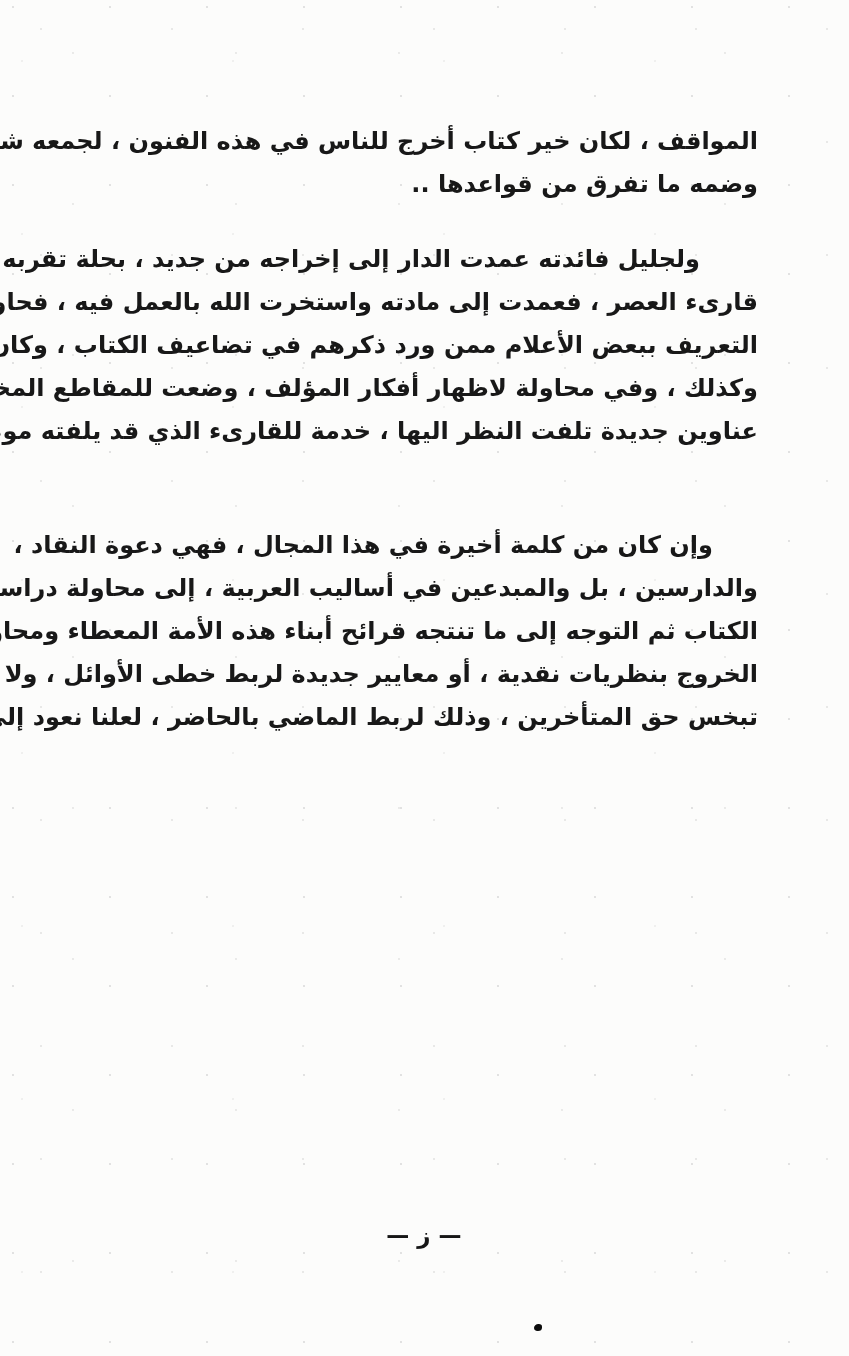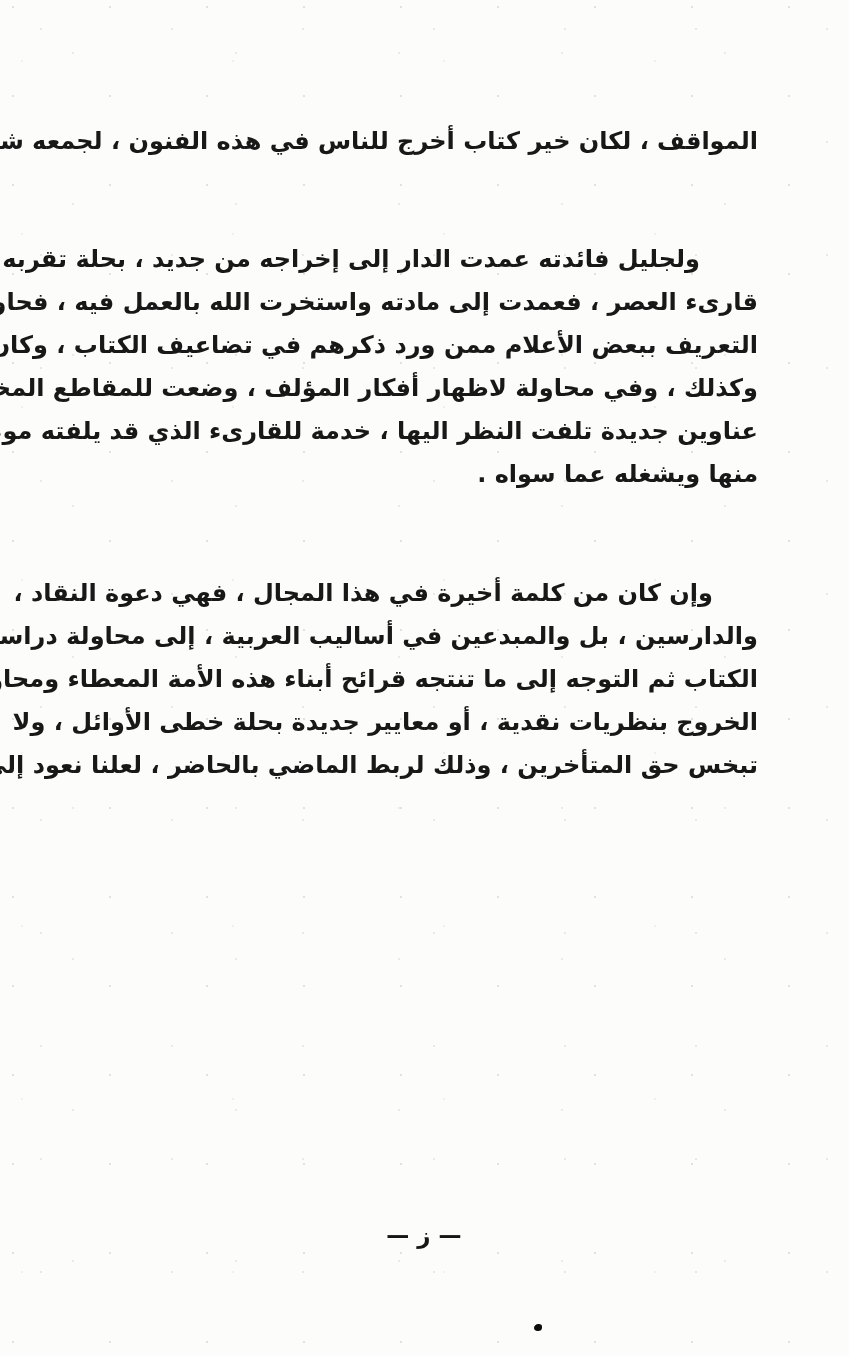--- a/index.html
+++ b/index.html
@@ -35,21 +35,21 @@
     font-weight: bold;
   }
   .para {
     position: absolute;
     right: 0;
     left: 0;
     width: 100%;
   }
   .para-1 { top: 120px; }
   .para-2 { top: 238px; }
-  .para-3 { top: 572px; }
+  .para-3 { top: 524px; }
   p.line {
     margin: 0;
     height: 43px;
     line-height: 43px;
     text-align: justify;
     text-align-last: justify;
     white-space: nowrap;
   }
   p.line.last {
     text-align-last: right;
@@ -78,36 +78,36 @@
   }
 </style>
 </head>
 <body>
 
 <div class="page">
   <main class="text-block" lang="ar" dir="rtl">
 
     <section class="para para-1">
       <p class="line full">المواقف ، لكان خير كتاب أخرج للناس في هذه الفنون ، لجمعه شتاتها ،</p>
+      <p class="line last">وضمه ما تفرق من قواعدها ..</p>
     </section>
 
     <section class="para para-2">
       <p class="line full indent-lg">ولجليل فائدته عمدت الدار إلى إخراجه من جديد ، بحلة تقربه من</p>
       <p class="line full">قارىء العصر ، فعمدت إلى مادته واستخرت الله بالعمل فيه ، فحاولت</p>
       <p class="line full">التعريف ببعض الأعلام ممن ورد ذكرهم في تضاعيف الكتاب ، وكان</p>
       <p class="line full">وكذلك ، وفي محاولة لاظهار أفكار المؤلف ، وضعت للمقاطع المختلفة</p>
       <p class="line full">عناوين جديدة تلفت النظر اليها ، خدمة للقارىء الذي قد يلفته موضوع</p>
-      <p class="line last">منها ويشغله عما سواه .</p>
     </section>
 
     <section class="para para-3">
       <p class="line full indent-md">وإن كان من كلمة أخيرة في هذا المجال ، فهي دعوة النقاد ،</p>
       <p class="line full">والدارسين ، بل والمبدعين في أساليب العربية ، إلى محاولة دراسة هذا</p>
       <p class="line full">الكتاب ثم التوجه إلى ما تنتجه قرائح أبناء هذه الأمة المعطاء ومحاولة</p>
-      <p class="line full">الخروج بنظريات نقدية ، أو معايير جديدة بحلة خطى الأوائل ، ولا</p>
+      <p class="line full">الخروج بنظريات نقدية ، أو معايير جديدة لربط خطى الأوائل ، ولا</p>
       <p class="line full">تبخس حق المتأخرين ، وذلك لربط الماضي بالحاضر ، لعلنا نعود إلى</p>
     </section>
 
     <footer class="page-number">— ز —</footer>
   </main>
 
   <span class="ink-speck"></span>
 </div>
 
 </body></html>

